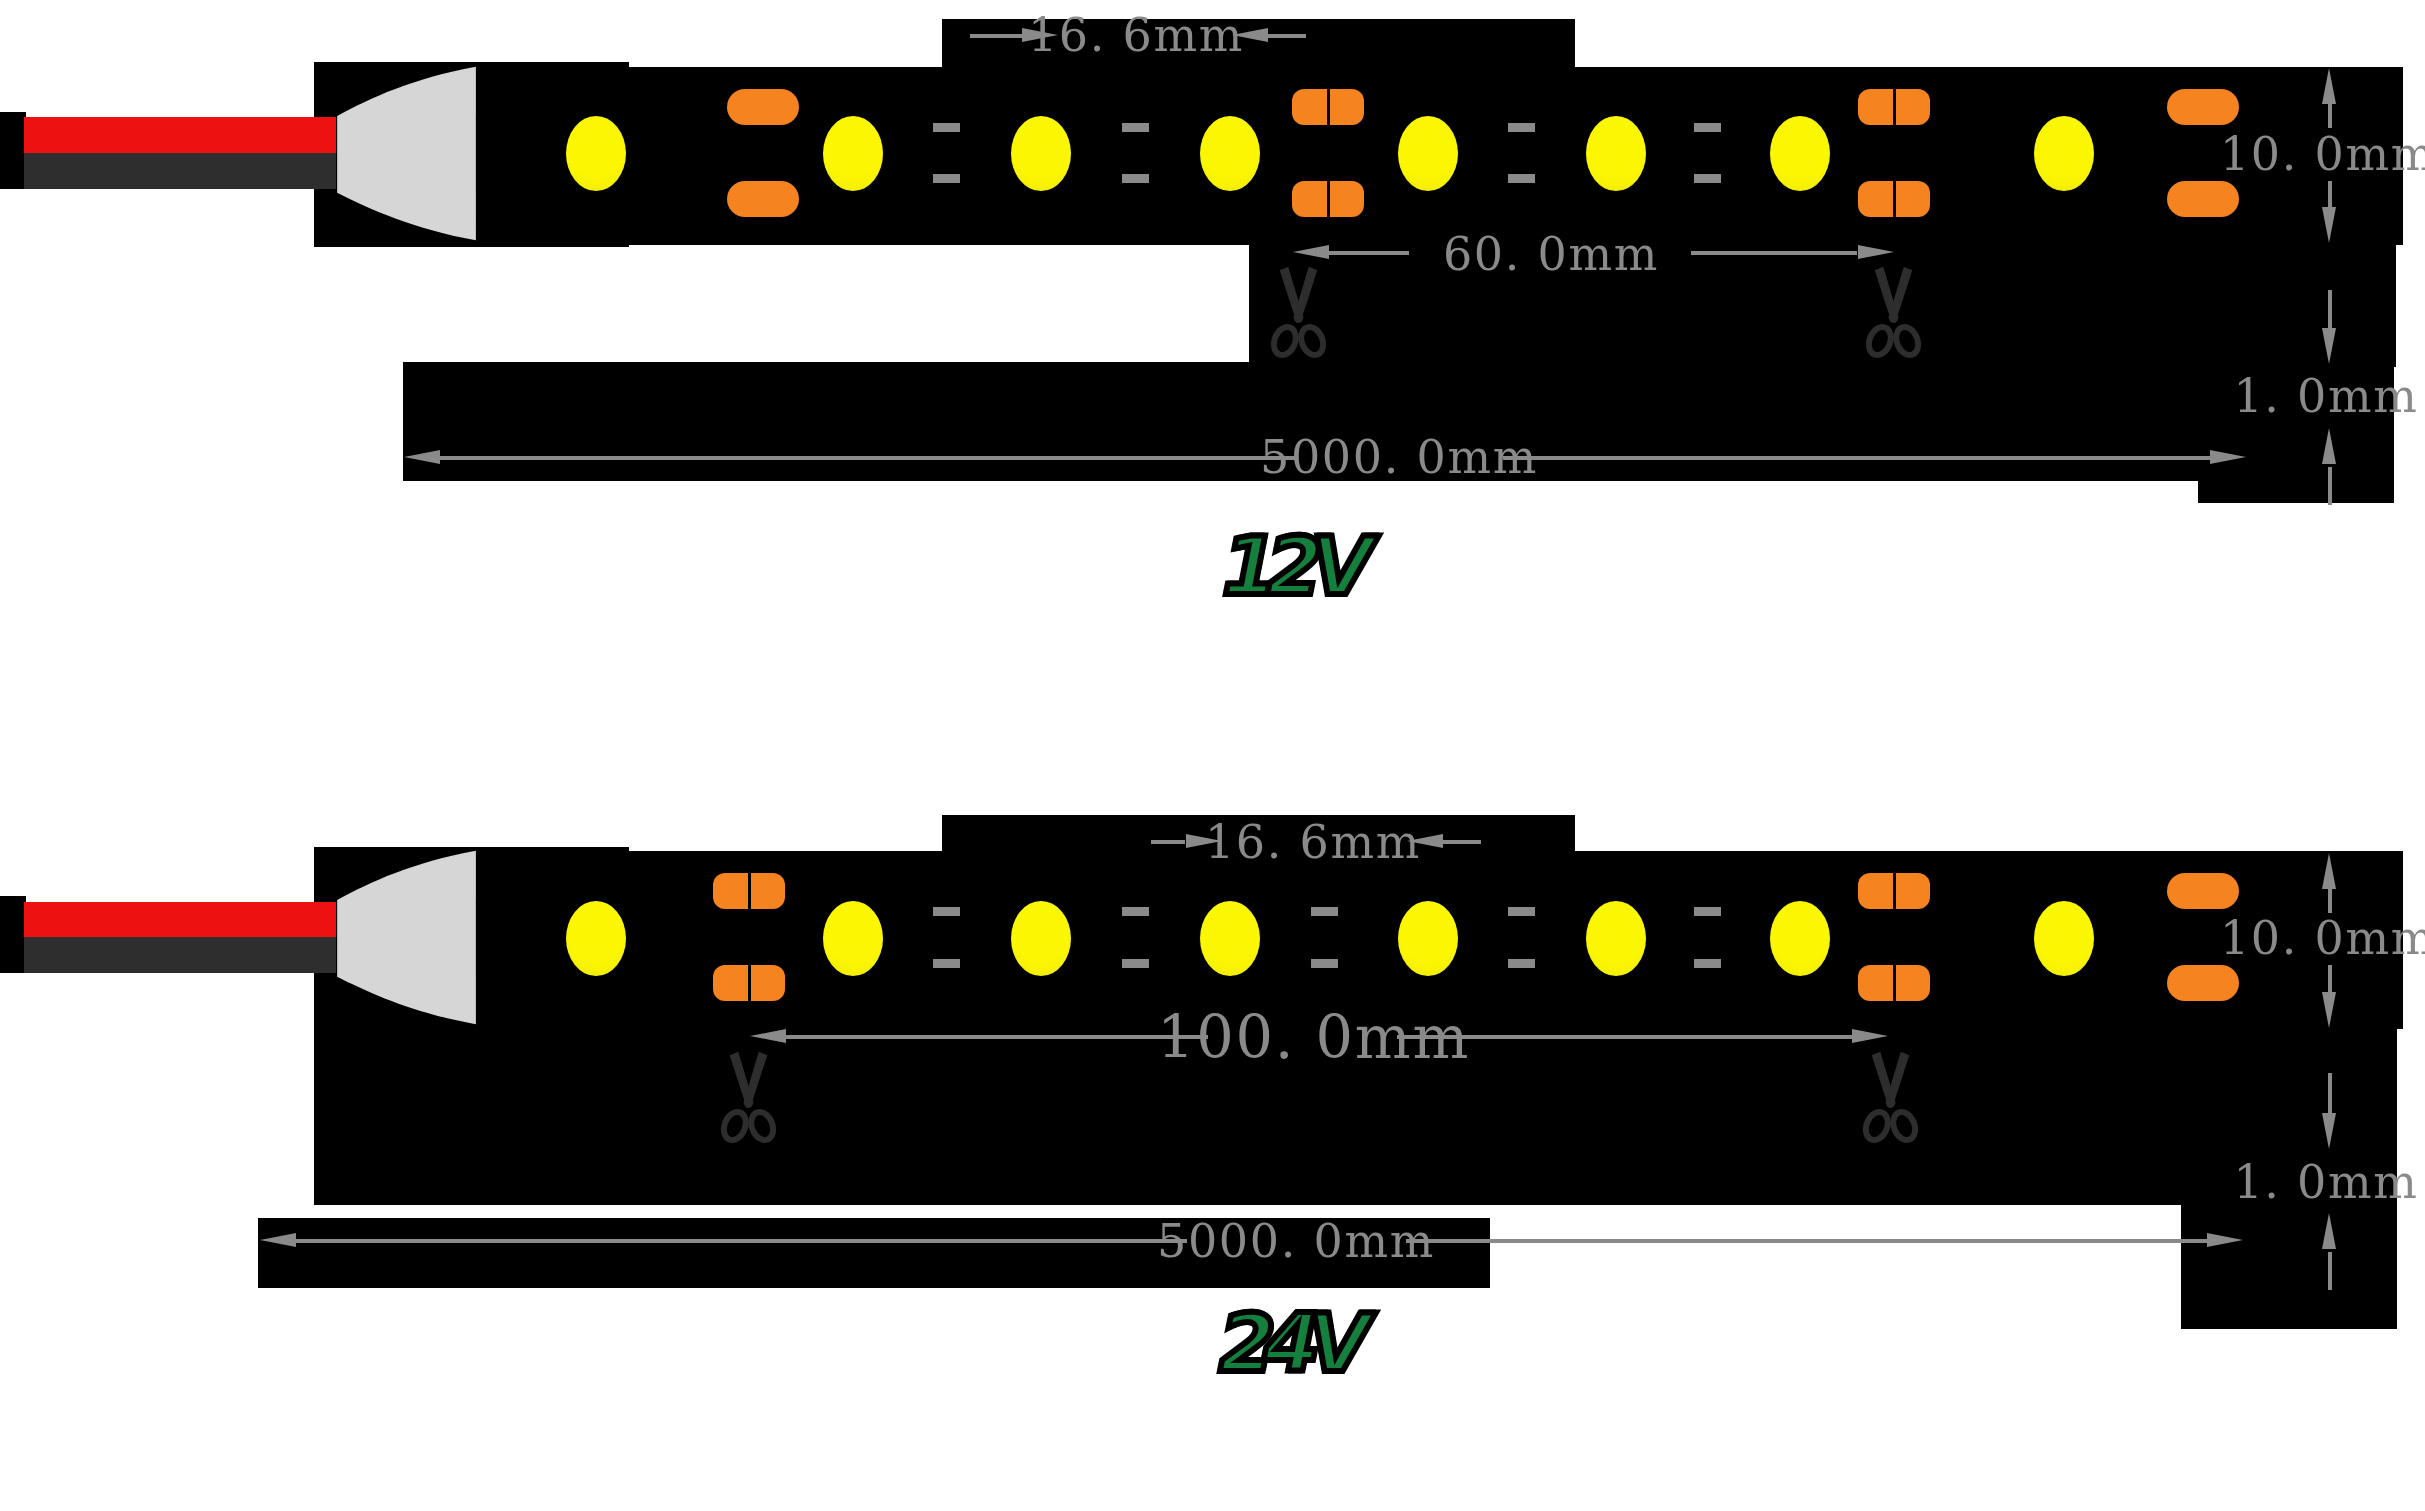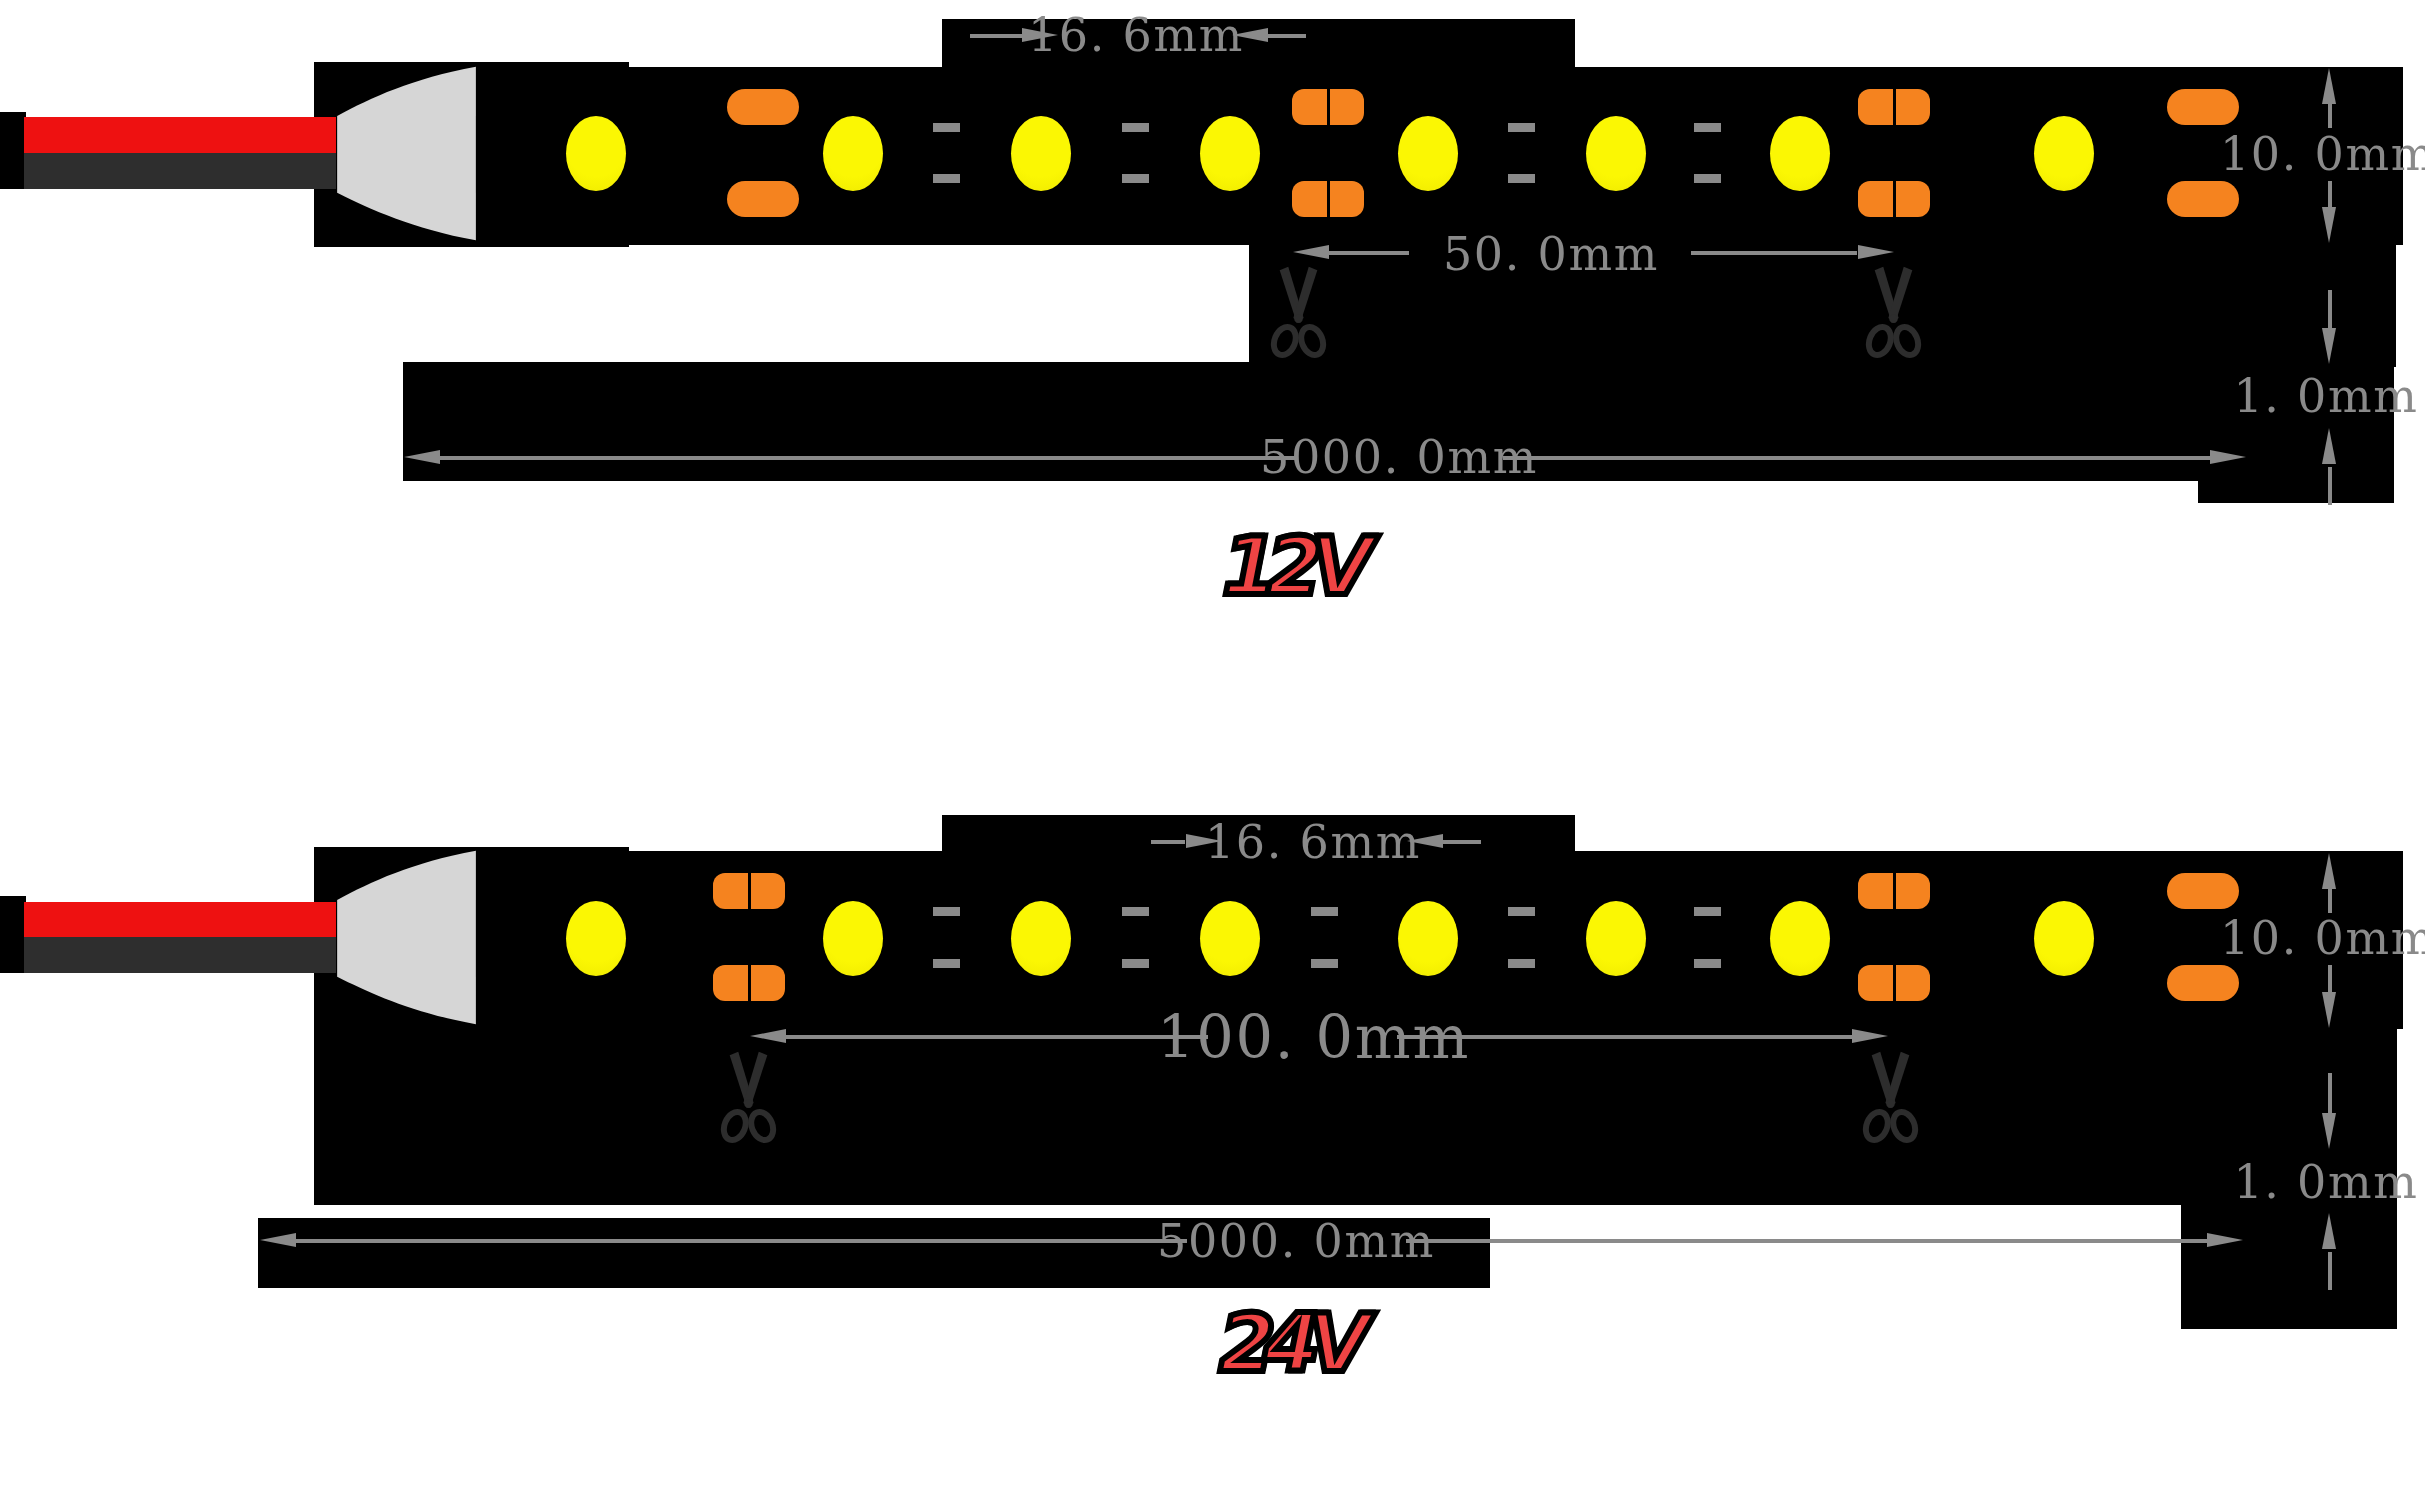--- a/index.html
+++ b/index.html
@@ -12,21 +12,21 @@
   .ah{position:absolute;width:0;height:0;}
   .dimtext{position:absolute;font-family:"DejaVu Serif",serif;color:#8a8a8a;
            white-space:pre;text-align:center;letter-spacing:1.7px;}
   .led{position:absolute;border-radius:50%;
        background:radial-gradient(circle at 50% 42%, #fbf703 55%, #efe900 100%);}
   .pad{position:absolute;background:#f5831f;}
   .pad.plain{border-radius:18px;}
   .pad.split{border-radius:12px;}
   .padline{position:absolute;top:0;bottom:0;left:50%;width:2.6px;margin-left:-0.9px;background:#000;}
   .dash{position:absolute;background:#8a8a8a;}
-  .vlabel{position:absolute;font-weight:bold;font-style:italic;color:#ef4444;
+  .vlabel{position:absolute;font-weight:bold;font-style:italic;color:#15803d;
           text-align:center;letter-spacing:-12px;-webkit-text-stroke:6px #000;
           text-shadow:2.6px 0 0 #000,-2.6px 0 0 #000,0 2.6px 0 #000,0 -2.6px 0 #000;}
   svg{position:absolute;display:block;}
 </style>
 </head>
 <body>
 
 <div id="canvas">
     <div class="abs" style="left: 0px; top: 0px; width: 100%; height: 100%;">
       <div class="blackrect" style="position: absolute; left: 0px; top: 112px; width: 25.6px; height: 77px;"></div>
@@ -77,21 +77,21 @@
       <div class="dash" style="left: 1694px; top: 174px; width: 27px; height: 8.5px;"></div>
       <div class="dimline" style="left: 970px; top: 34px; width: 52px; height: 4.3px;"></div>
       <div class="dimline" style="left: 1268px; top: 34px; width: 38px; height: 4.3px;"></div>
       <div class="ah" style="position: absolute; left: 1022px; top: 28px; border-left: 36px solid rgb(138, 138, 138); border-top: 7.7px solid transparent; border-bottom: 7.7px solid transparent;"></div>
       <div class="ah" style="position: absolute; left: 1232px; top: 28px; border-right: 36px solid rgb(138, 138, 138); border-top: 7.7px solid transparent; border-bottom: 7.7px solid transparent;"></div>
       <div class="dimtext" style="left: 991px; top: 10.2px; width: 290px; height: 51px; line-height: 51px; font-size: 46px;">16. 6mm</div>
       <div class="dimline" style="left: 1329px; top: 251px; width: 80px; height: 4.3px;"></div>
       <div class="dimline" style="left: 1691px; top: 251px; width: 166px; height: 4.3px;"></div>
       <div class="ah" style="position: absolute; left: 1293px; top: 245px; border-right: 36px solid rgb(138, 138, 138); border-top: 7.7px solid transparent; border-bottom: 7.7px solid transparent;"></div>
       <div class="ah" style="position: absolute; left: 1858px; top: 245px; border-left: 36px solid rgb(138, 138, 138); border-top: 7.7px solid transparent; border-bottom: 7.7px solid transparent;"></div>
-      <div class="dimtext" style="left: 1406px; top: 229px; width: 290px; height: 51px; line-height: 51px; font-size: 46px;">50. 0mm</div>
+      <div class="dimtext" style="left: 1406px; top: 229px; width: 290px; height: 51px; line-height: 51px; font-size: 46px;">60. 0mm</div>
       <div class="dimline" style="left: 440px; top: 456px; width: 855px; height: 4.3px;"></div>
       <div class="dimline" style="left: 1503px; top: 456px; width: 707px; height: 4.3px;"></div>
       <div class="ah" style="position: absolute; left: 404px; top: 450px; border-right: 36px solid rgb(138, 138, 138); border-top: 7.7px solid transparent; border-bottom: 7.7px solid transparent;"></div>
       <div class="ah" style="position: absolute; left: 2210px; top: 450px; border-left: 36px solid rgb(138, 138, 138); border-top: 7.7px solid transparent; border-bottom: 7.7px solid transparent;"></div>
       <div class="dimtext" style="left: 1254px; top: 432px; width: 290px; height: 51px; line-height: 51px; font-size: 46px;">5000. 0mm</div>
       <div class="dimline" style="left: 2328px; top: 87px; width: 4.3px; height: 41px;"></div>
       <div class="dimline" style="left: 2328px; top: 181px; width: 4.3px; height: 43px;"></div>
       <div class="ah" style="position: absolute; left: 2322px; top: 68px; border-bottom: 36px solid rgb(138, 138, 138); border-left: 7.7px solid transparent; border-right: 7.7px solid transparent;"></div>
       <div class="ah" style="position: absolute; left: 2322px; top: 207px; border-top: 36px solid rgb(138, 138, 138); border-left: 7.7px solid transparent; border-right: 7.7px solid transparent;"></div>
       <div class="dimtext" style="left: 2183px; top: 129px; width: 290px; height: 51px; line-height: 51px; font-size: 46px;">10. 0mm</div>

